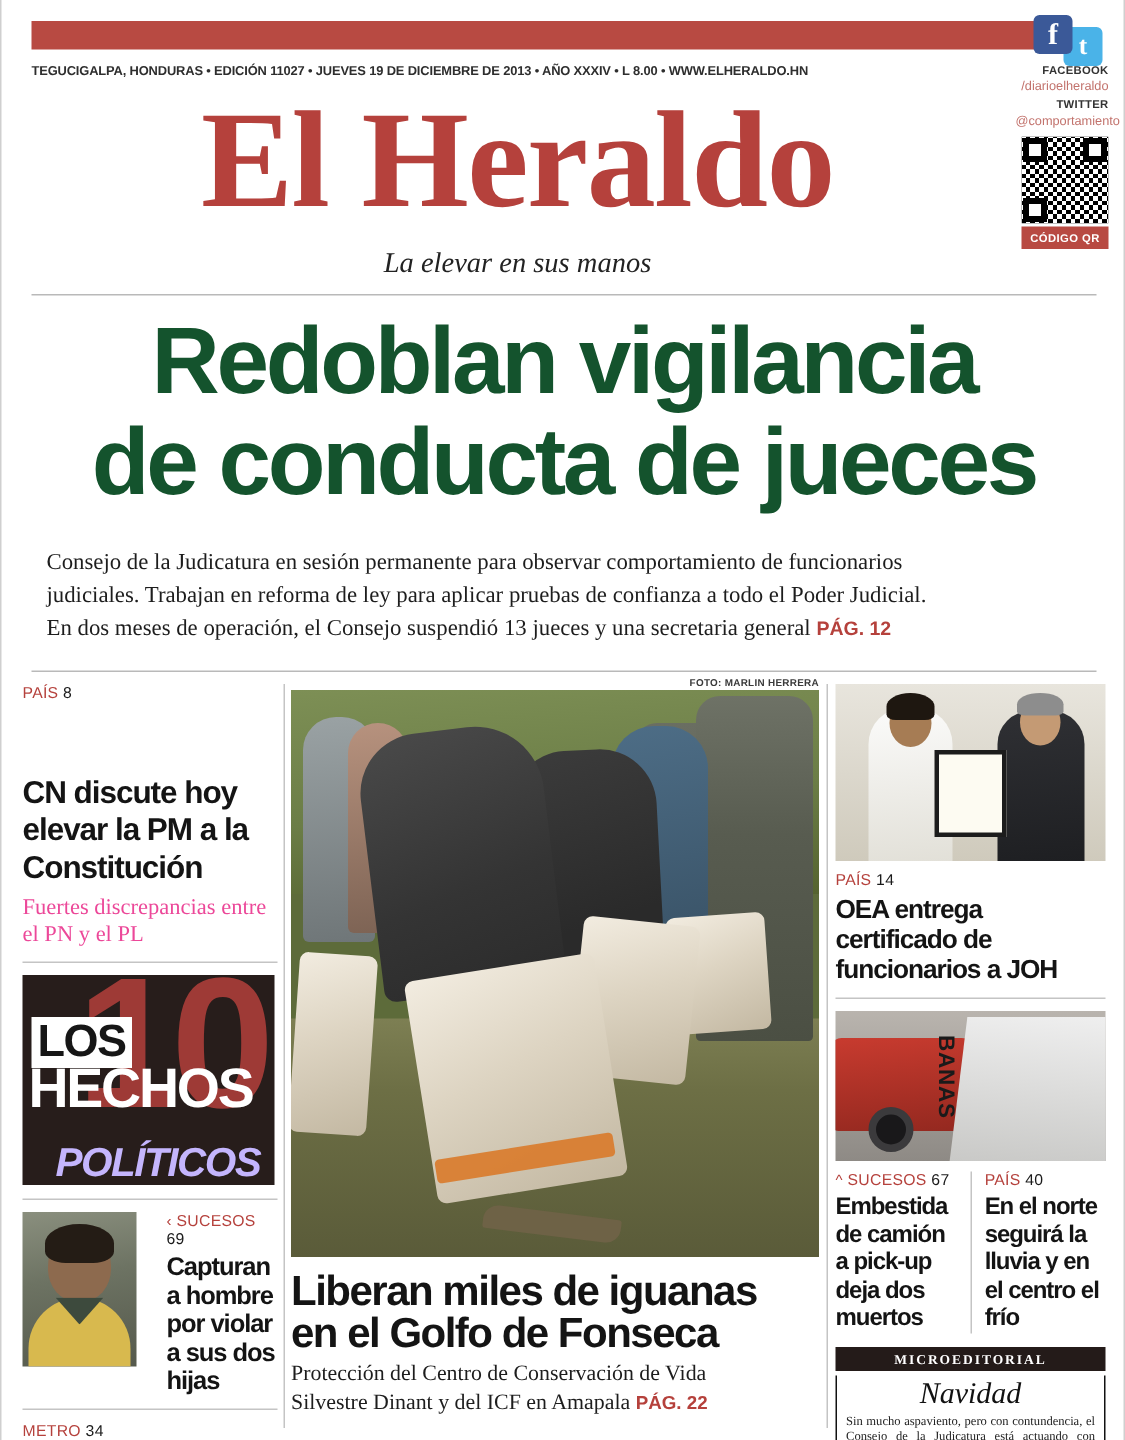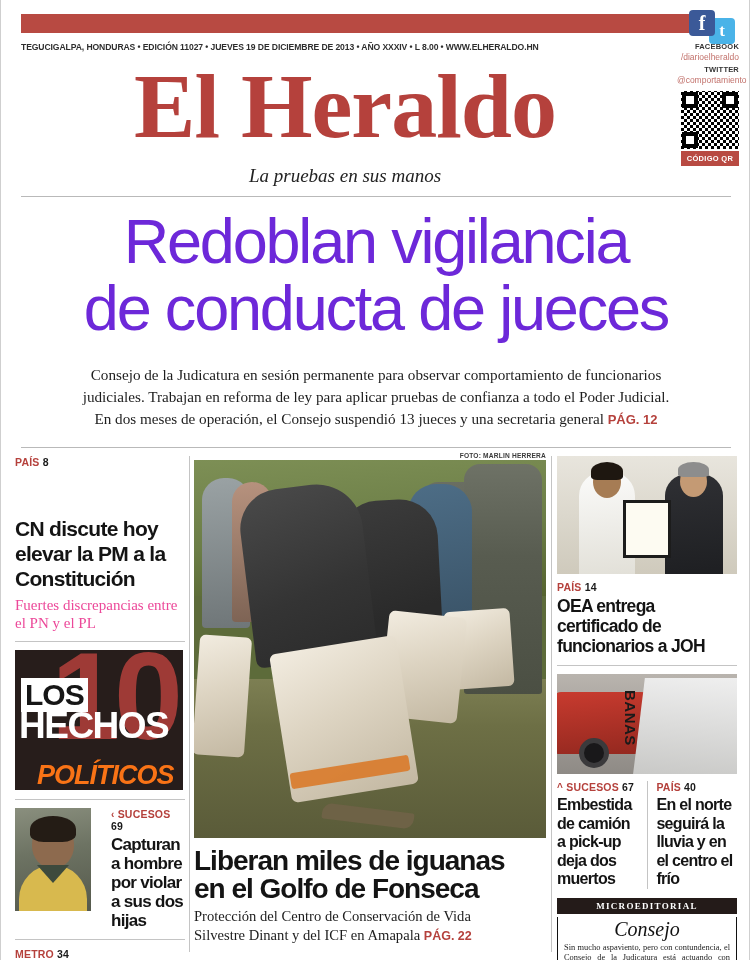--- a/index.html
+++ b/index.html
@@ -142,31 +142,30 @@
     border-top: 1px solid #b9b9b9;
   }
 
   
   .lead-hed {
     position: absolute;
     left: 28px; top: 208px;
     width: 694px;
     text-align: center;
     font-family: "Liberation Sans", sans-serif;
-    font-weight: normal;
+    font-weight: bold;
     font-size: 63px;
     line-height: 67px;
     letter-spacing: -2.2px;
-    color: #6d28d9;
+    color: #14532d;
   }
   .lead-deck {
     position: absolute;
     left: 30px; top: 364px;
     width: 690px;
-    text-align: center;
     font-family: "Liberation Serif", serif;
     font-size: 15.2px;
     line-height: 22px;
     color: #1d1d1d;
   }
   .pag-ref {
     color: #b5413c;
     font-family: "Liberation Sans", sans-serif;
     font-weight: bold;
     font-size: 13px;
@@ -200,21 +199,21 @@
     width: 0;
     border-left: 1px solid #c4c4c4;
     height: 496px;
   }
   .vrule-a { left: 188px; }
   .vrule-b { left: 550px; }
 
   
   .kicker {
     font-size: 10.5px;
-    font-weight: bold;
+    font-weight: normal;
     letter-spacing: .2px;
     margin-bottom: 3px;
   }
   .kicker .sec { color: #b5413c; }
   .kicker .pg  { color: #1a1a1a; }
   .kicker .chev { color: #b5413c; font-size: 10px; }
 
   .hed-m {
     font-family: "Liberation Sans", sans-serif;
     font-weight: bold;
@@ -278,21 +277,21 @@
     color: #ffffff;
     font-weight: bold;
     font-size: 37px;
     line-height: 37px;
     letter-spacing: -1.5px;
     z-index: 3;
   }
   .promo-politicos {
     position: absolute;
     left: 22px; bottom: 0px;
-    color: #f97316;
+    color: #c4b5fd;
     font-weight: bold;
     font-style: italic;
     font-size: 27px;
     line-height: 30px;
     letter-spacing: -1px;
     z-index: 3;
   }
 
   
   .mug-row { display: flex; gap: 20px; }
@@ -617,21 +616,21 @@
     <div class="soc-label">TWITTER</div>
     <div class="soc-handle">@comportamiento</div>
     <div class="qr">
         <i></i>
       </div>
     <div class="qr-label">CÓDIGO QR</div>
   </div>
 
   <div class="dateline">TEGUCIGALPA, HONDURAS • EDICIÓN 11027 • JUEVES 19 DE DICIEMBRE DE 2013 • AÑO XXXIV • L 8.00 • WWW.ELHERALDO.HN</div>
   <div class="masthead">El Heraldo</div>
-  <div class="tagline">La pruebas en sus manos</div>
+  <div class="tagline">La elevar en sus manos</div>
   <div class="rule-head"></div>
 
   <div class="lead-hed">
     <div>Redoblan vigilancia</div>
     <div>de conducta de jueces</div>
   </div>
   <div class="lead-deck">
     <div>Consejo de la Judicatura en sesión permanente para observar comportamiento de funcionarios</div>
     <div>judiciales. Trabajan en reforma de ley para aplicar pruebas de confianza a todo el Poder Judicial.</div>
     <div>
@@ -772,19 +771,19 @@
           <span class="sec">PAÍS</span>
           <span class="pg">40</span>
         </div>
         <div class="hed-m sub-hed">En el norte seguirá la lluvia y en el centro el frío</div>
       </div>
     </div>
 
     <div class="micro-wrap">
       <div class="micro-bar">MICROEDITORIAL</div>
       <div class="micro-box-border">
-        <div class="micro-title">Consejo</div>
+        <div class="micro-title">Navidad</div>
         <div class="micro-body">Sin mucho aspaviento, pero con contundencia, el Consejo de la Judicatura está actuando con celeridad en la depuración del Poder Judicial. En este período de Navidad y Año Nuevo se han declarado en sesión permanente para estar vigilantes de la conducta de jueces.</div>
       </div>
     </div>
   </div>
 
 </div>
 
 </body></html>

